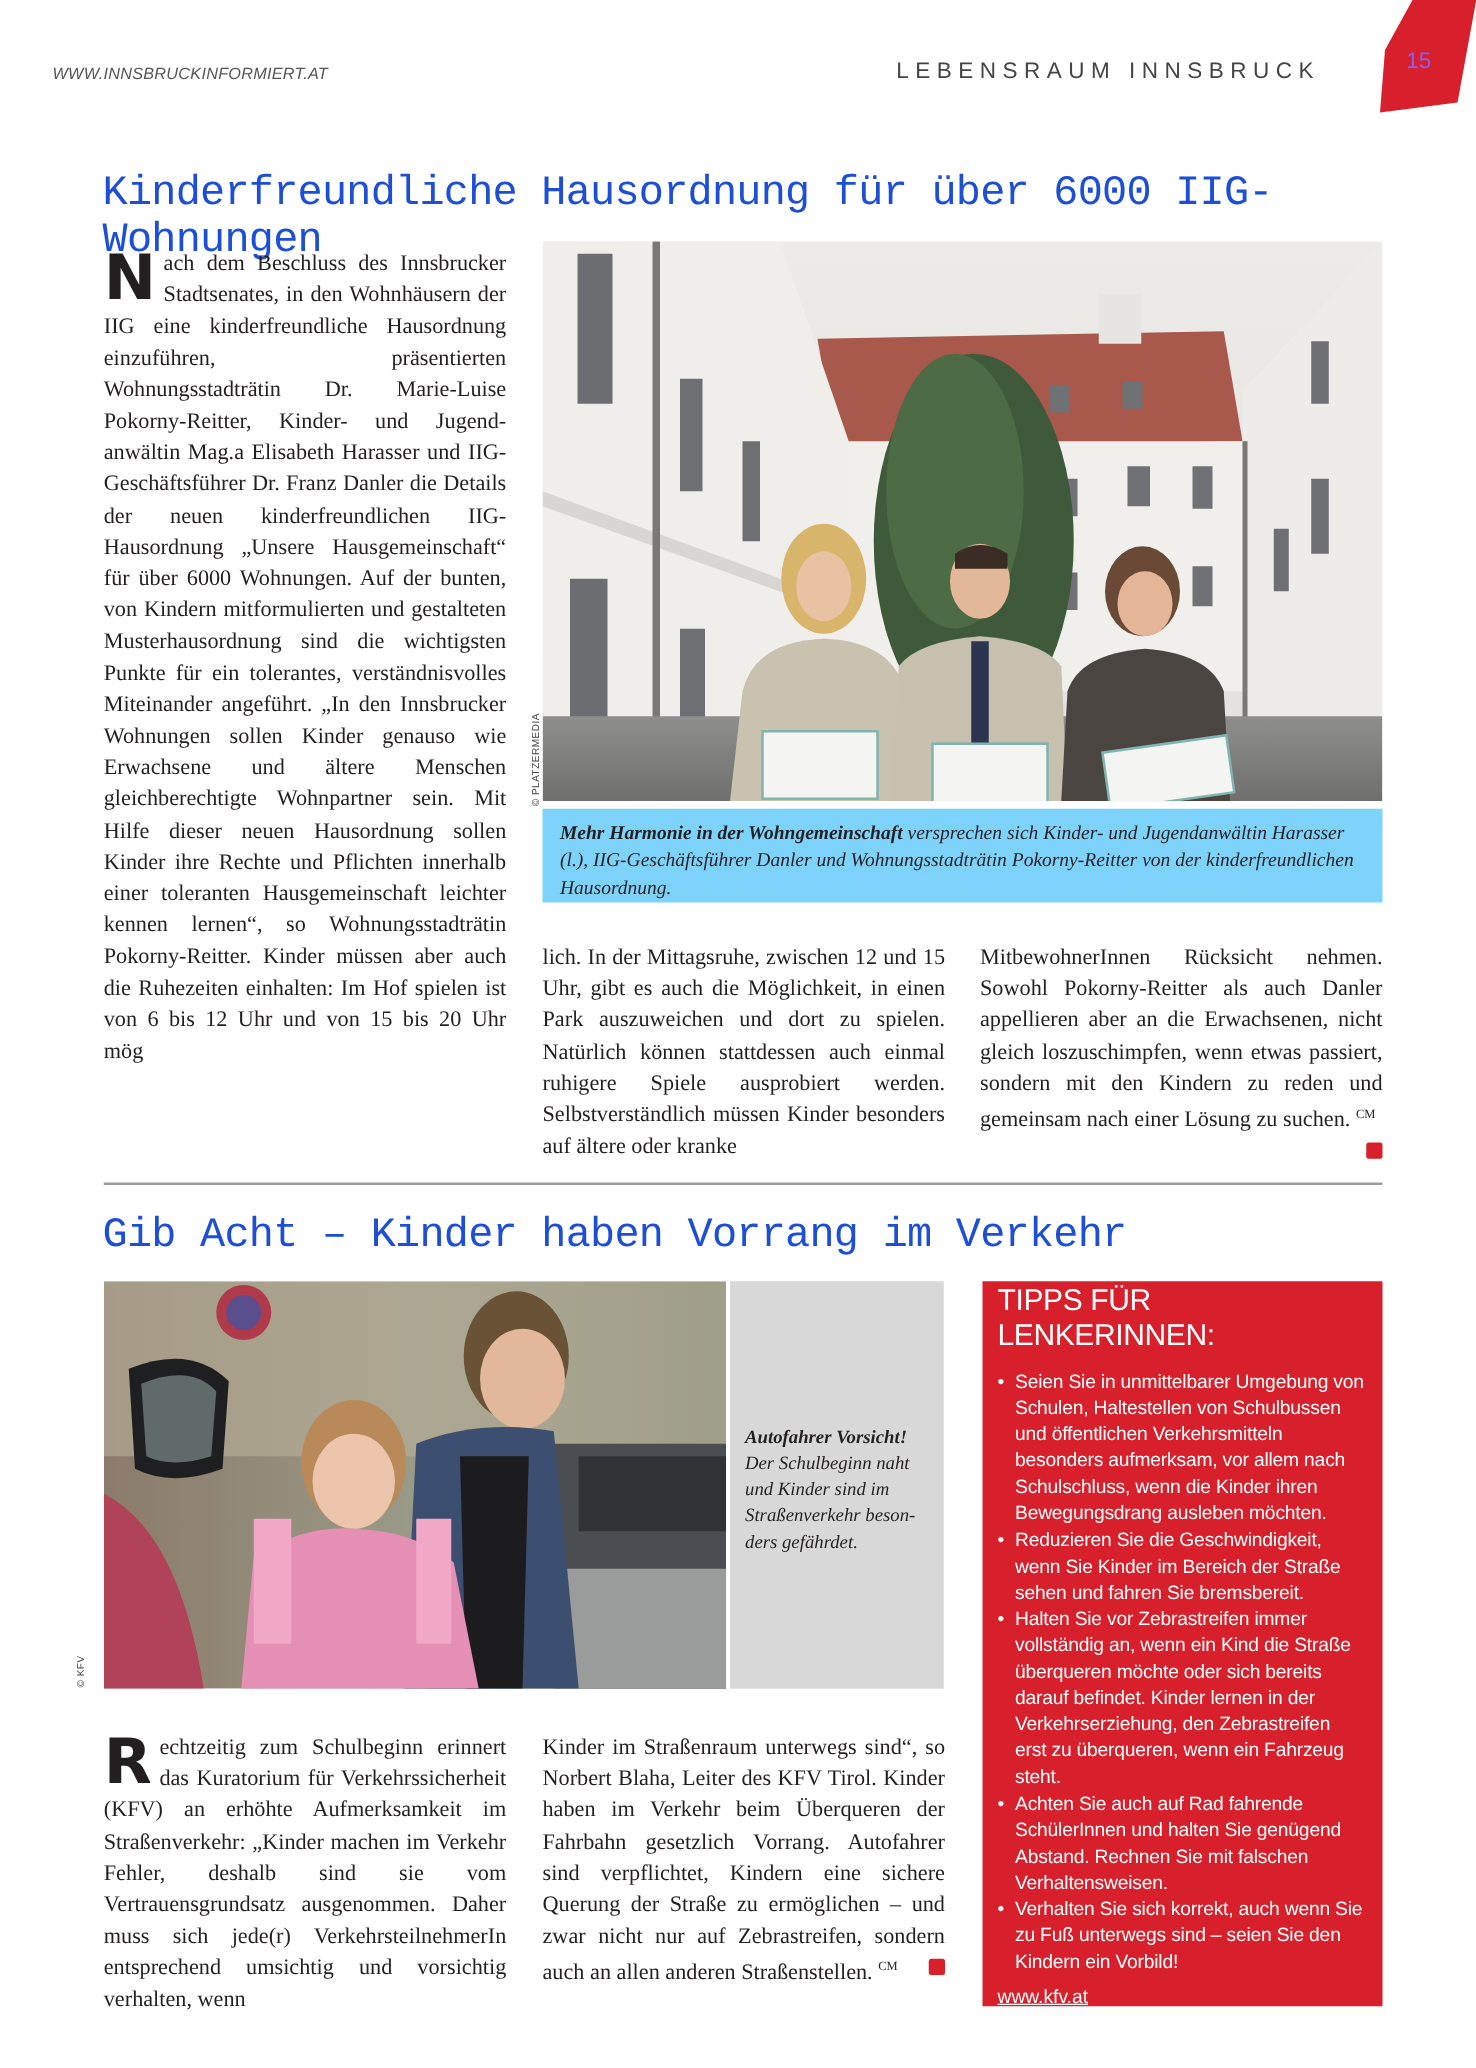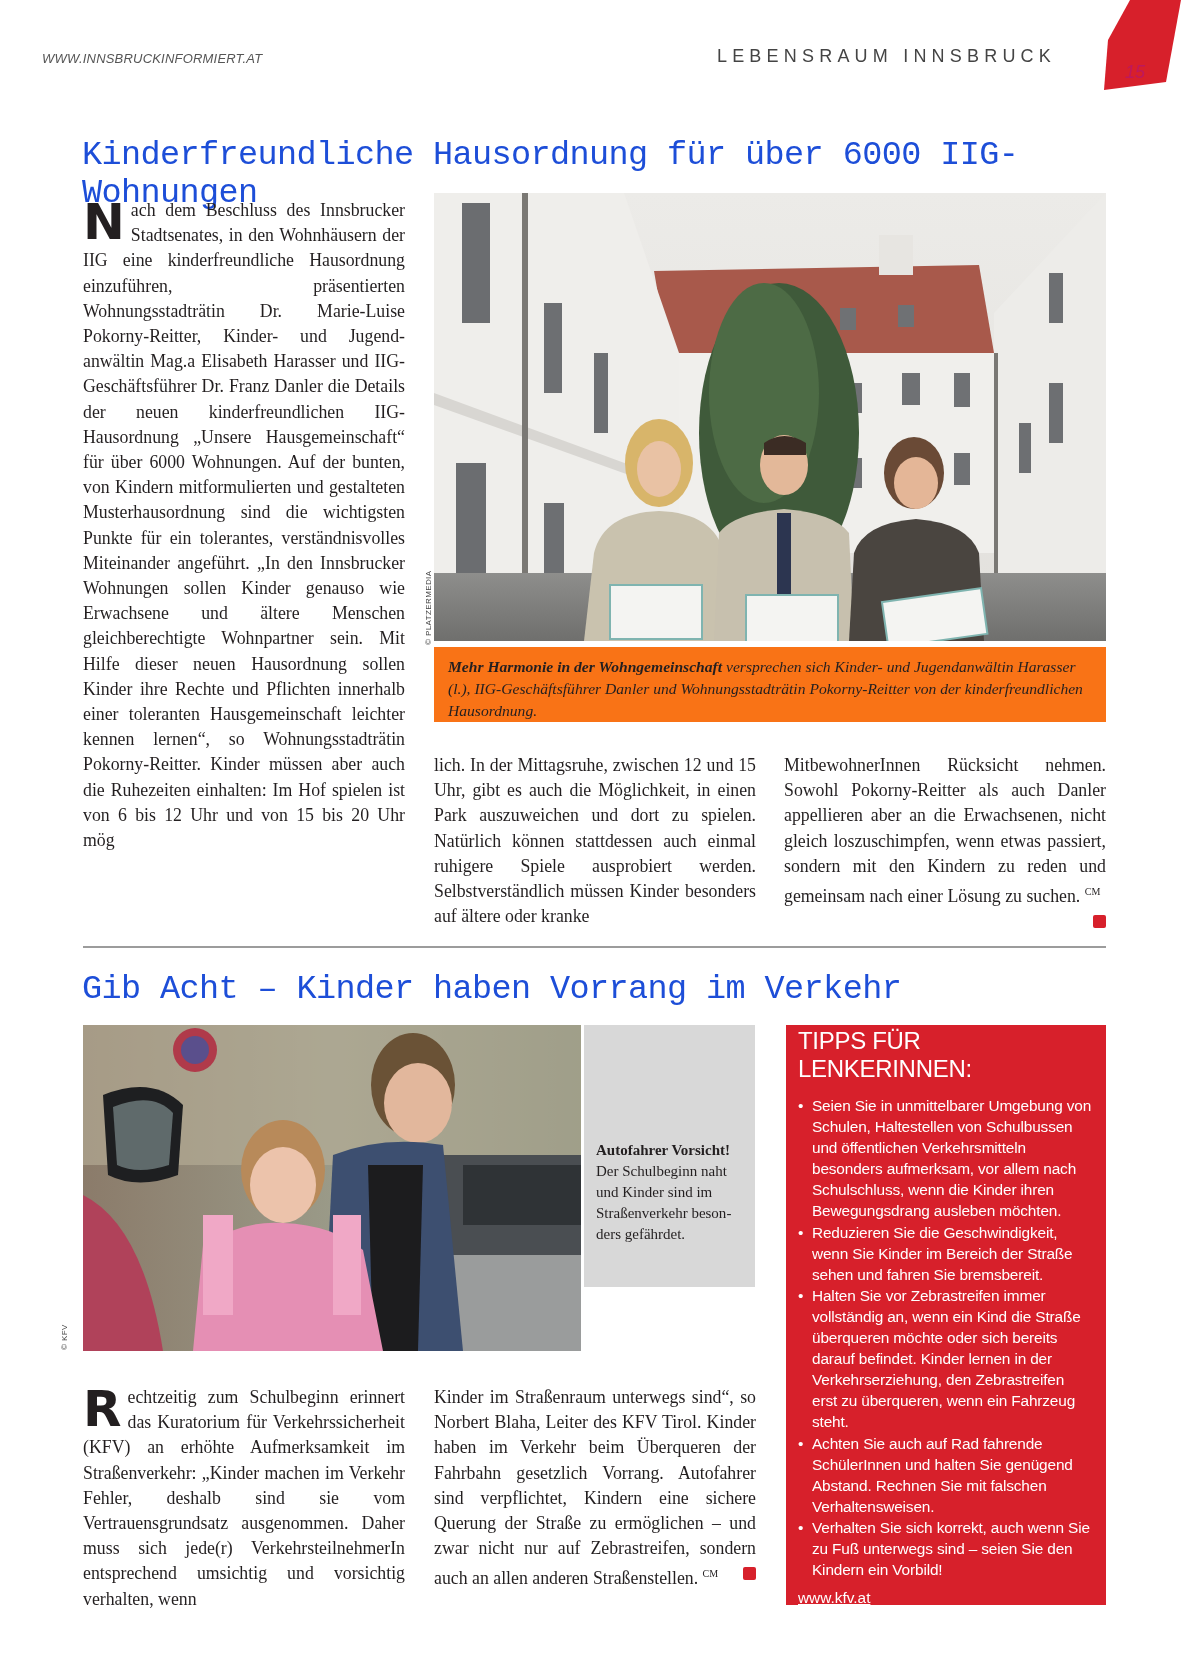--- a/index.html
+++ b/index.html
@@ -6,21 +6,21 @@
   html, body { width: 1181px; height: 1654px; background: #ffffff; overflow: hidden; }
   body { position: relative; font-family: "Liberation Serif", "DejaVu Serif", serif; color: #231f20; }
 
   .abs { position: absolute; }
 
   
   .site-url { left: 42px; top: 51px; font-family: "Liberation Sans", sans-serif; font-size: 13px; color: #555; letter-spacing: 0.2px; font-style: italic; }
   .section-label { right: 125px; top: 46px; font-family: "Liberation Sans", sans-serif; font-size: 18px; letter-spacing: 5.2px; color: #444; }
   .page-tab { left: 1100px; top: 0; width: 81px; height: 92px; }
   .page-tab svg { position: absolute; left: 0; top: 0; }
-  .page-num { position: absolute; left: 25px; top: 62px; font-family: "Liberation Sans", sans-serif; font-size: 18px; color: #be185d; font-style: italic; }
+  .page-num { position: absolute; left: 25px; top: 38px; font-family: "Liberation Sans", sans-serif; font-size: 18px; color: #8b5cf6; }
 
   
   .headline { font-family: Liberation Mono, monospace; font-weight: normal; color: #1d4ed8; letter-spacing: -0.6px; }
   .h1 { left: 82px; top: 136px; font-size: 33.5px; }
   .h2 { left: 82px; top: 970px; font-size: 33.5px; }
 
   
   .body-text { font-size: 17.8px; line-height: 25.2px; text-align: justify; hyphens: manual; }
   .col1 { left: 83px; top: 198px; width: 322px; }
   .col2 { left: 434px; top: 753px; width: 322px; }
@@ -28,32 +28,32 @@
 
   .dropcap { float: left; font-family: "DejaVu Sans", sans-serif; font-weight: bold; font-size: 50px; line-height: 42px; margin: 3px 6px 0 0; color: #231f20; }
 
   .subhead { font-family: "Liberation Sans", sans-serif; color: #d7202b; font-size: 21px; line-height: 26px; margin-top: 22px; margin-bottom: 2px; text-align: left; }
 
   .end-mark { display: inline-block; width: 13px; height: 13px; background: #d7202b; border-radius: 2px; float: right; margin-top: 6px; }
   .cm { font-size: 10px; vertical-align: super; }
 
   
   .photo1 { left: 434px; top: 193px; width: 672px; height: 448px; overflow: hidden; }
-  .caption1 { left: 434px; top: 647px; width: 672px; height: 75px; background: #f97316; padding: 9px 14px; font-size: 15.6px; line-height: 22px; font-style: italic; }
+  .caption1 { left: 434px; top: 647px; width: 672px; height: 75px; background: #7dd3fc; padding: 9px 14px; font-size: 15.6px; line-height: 22px; font-style: italic; }
   .caption1 b { font-weight: bold; }
   .credit { font-family: "Liberation Sans", sans-serif; font-size: 8px; color: #444; letter-spacing: 0.4px; transform: rotate(-90deg); transform-origin: left top; white-space: nowrap; }
   .credit1 { left: 424px; top: 645px; }
   .credit2 { left: 60px; top: 1350px; }
 
   
   .rule { left: 83px; top: 946px; width: 1023px; height: 2px; background: #9c9c9c; }
 
   
   .photo2 { left: 83px; top: 1025px; width: 498px; height: 326px; overflow: hidden; }
-  .caption2 { left: 584px; top: 1025px; width: 171px; height: 262px; background: #d8d8d8; padding: 115px 10px 0 12px; font-size: 15px; line-height: 21px; }
+  .caption2 { left: 584px; top: 1025px; width: 171px; height: 326px; background: #d8d8d8; padding: 115px 10px 0 12px; font-style: italic; font-size: 15px; line-height: 21px; }
   .caption2 b { font-weight: bold; }
 
   .col4 { left: 83px; top: 1385px; width: 322px; }
   .col5 { left: 434px; top: 1385px; width: 322px; }
 
   
   .tips { left: 786px; top: 1025px; width: 320px; height: 580px; background: #d7202b; color: #fff; padding: 2px 14px 0 12px; font-family: "Liberation Sans", sans-serif; }
   .tips-title { font-size: 24px; line-height: 28px; letter-spacing: -0.3px; margin-bottom: 12px; }
   .tips-list { list-style: none; }
   .tips-list li { position: relative; padding-left: 14px; font-size: 15.4px; line-height: 21.1px; letter-spacing: -0.15px; }

